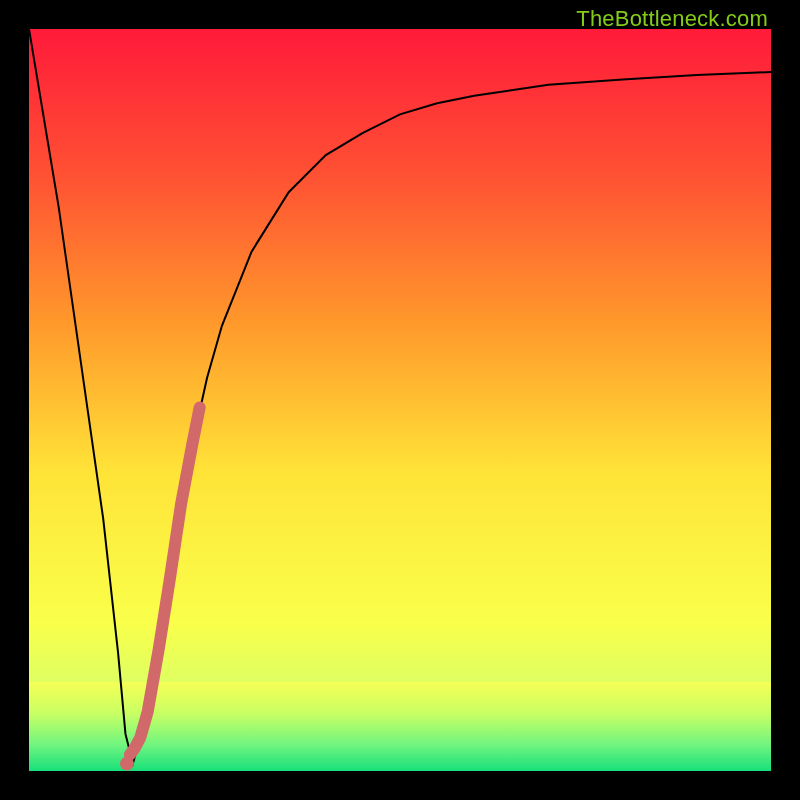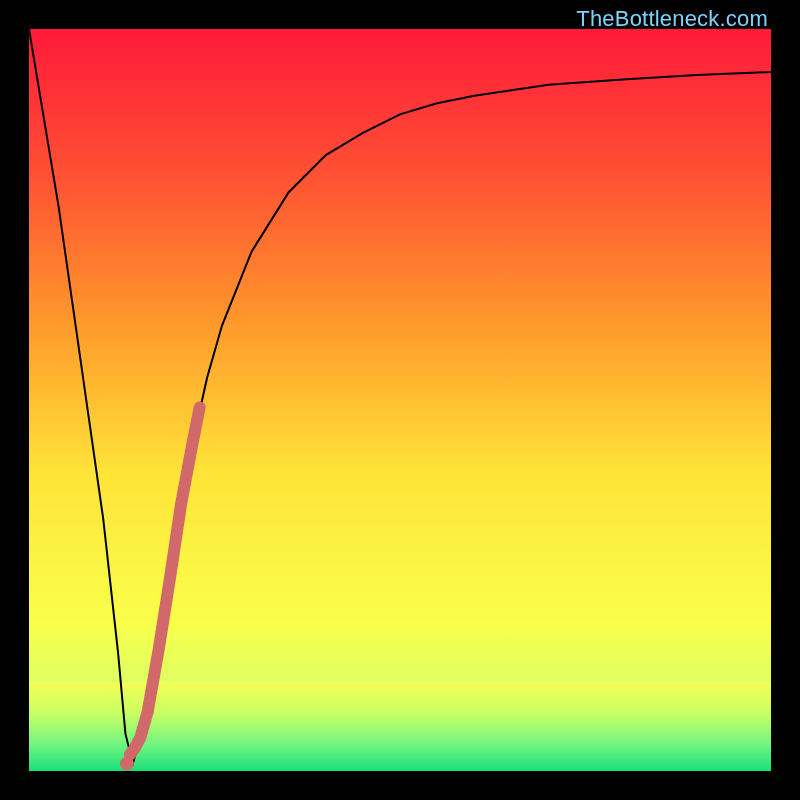--- a/index.html
+++ b/index.html
@@ -22,21 +22,21 @@
     position: absolute;
     inset: 0;
   }
   .watermark {
     position: absolute;
     top: 6px;
     right: 32px;
     font-family: Arial, Helvetica, sans-serif;
     font-size: 22px;
     font-weight: 500;
-    color: #7dd3fc;
+    color: #84cc16;
     letter-spacing: 0.2px;
   }
 </style>
 </head>
 <body>
 
 <div class="frame">
   <svg class="plot" viewBox="0 0 742 742" preserveAspectRatio="none">
     <defs>
       <linearGradient id="bg-grad" x1="0" y1="0" x2="0" y2="1">

